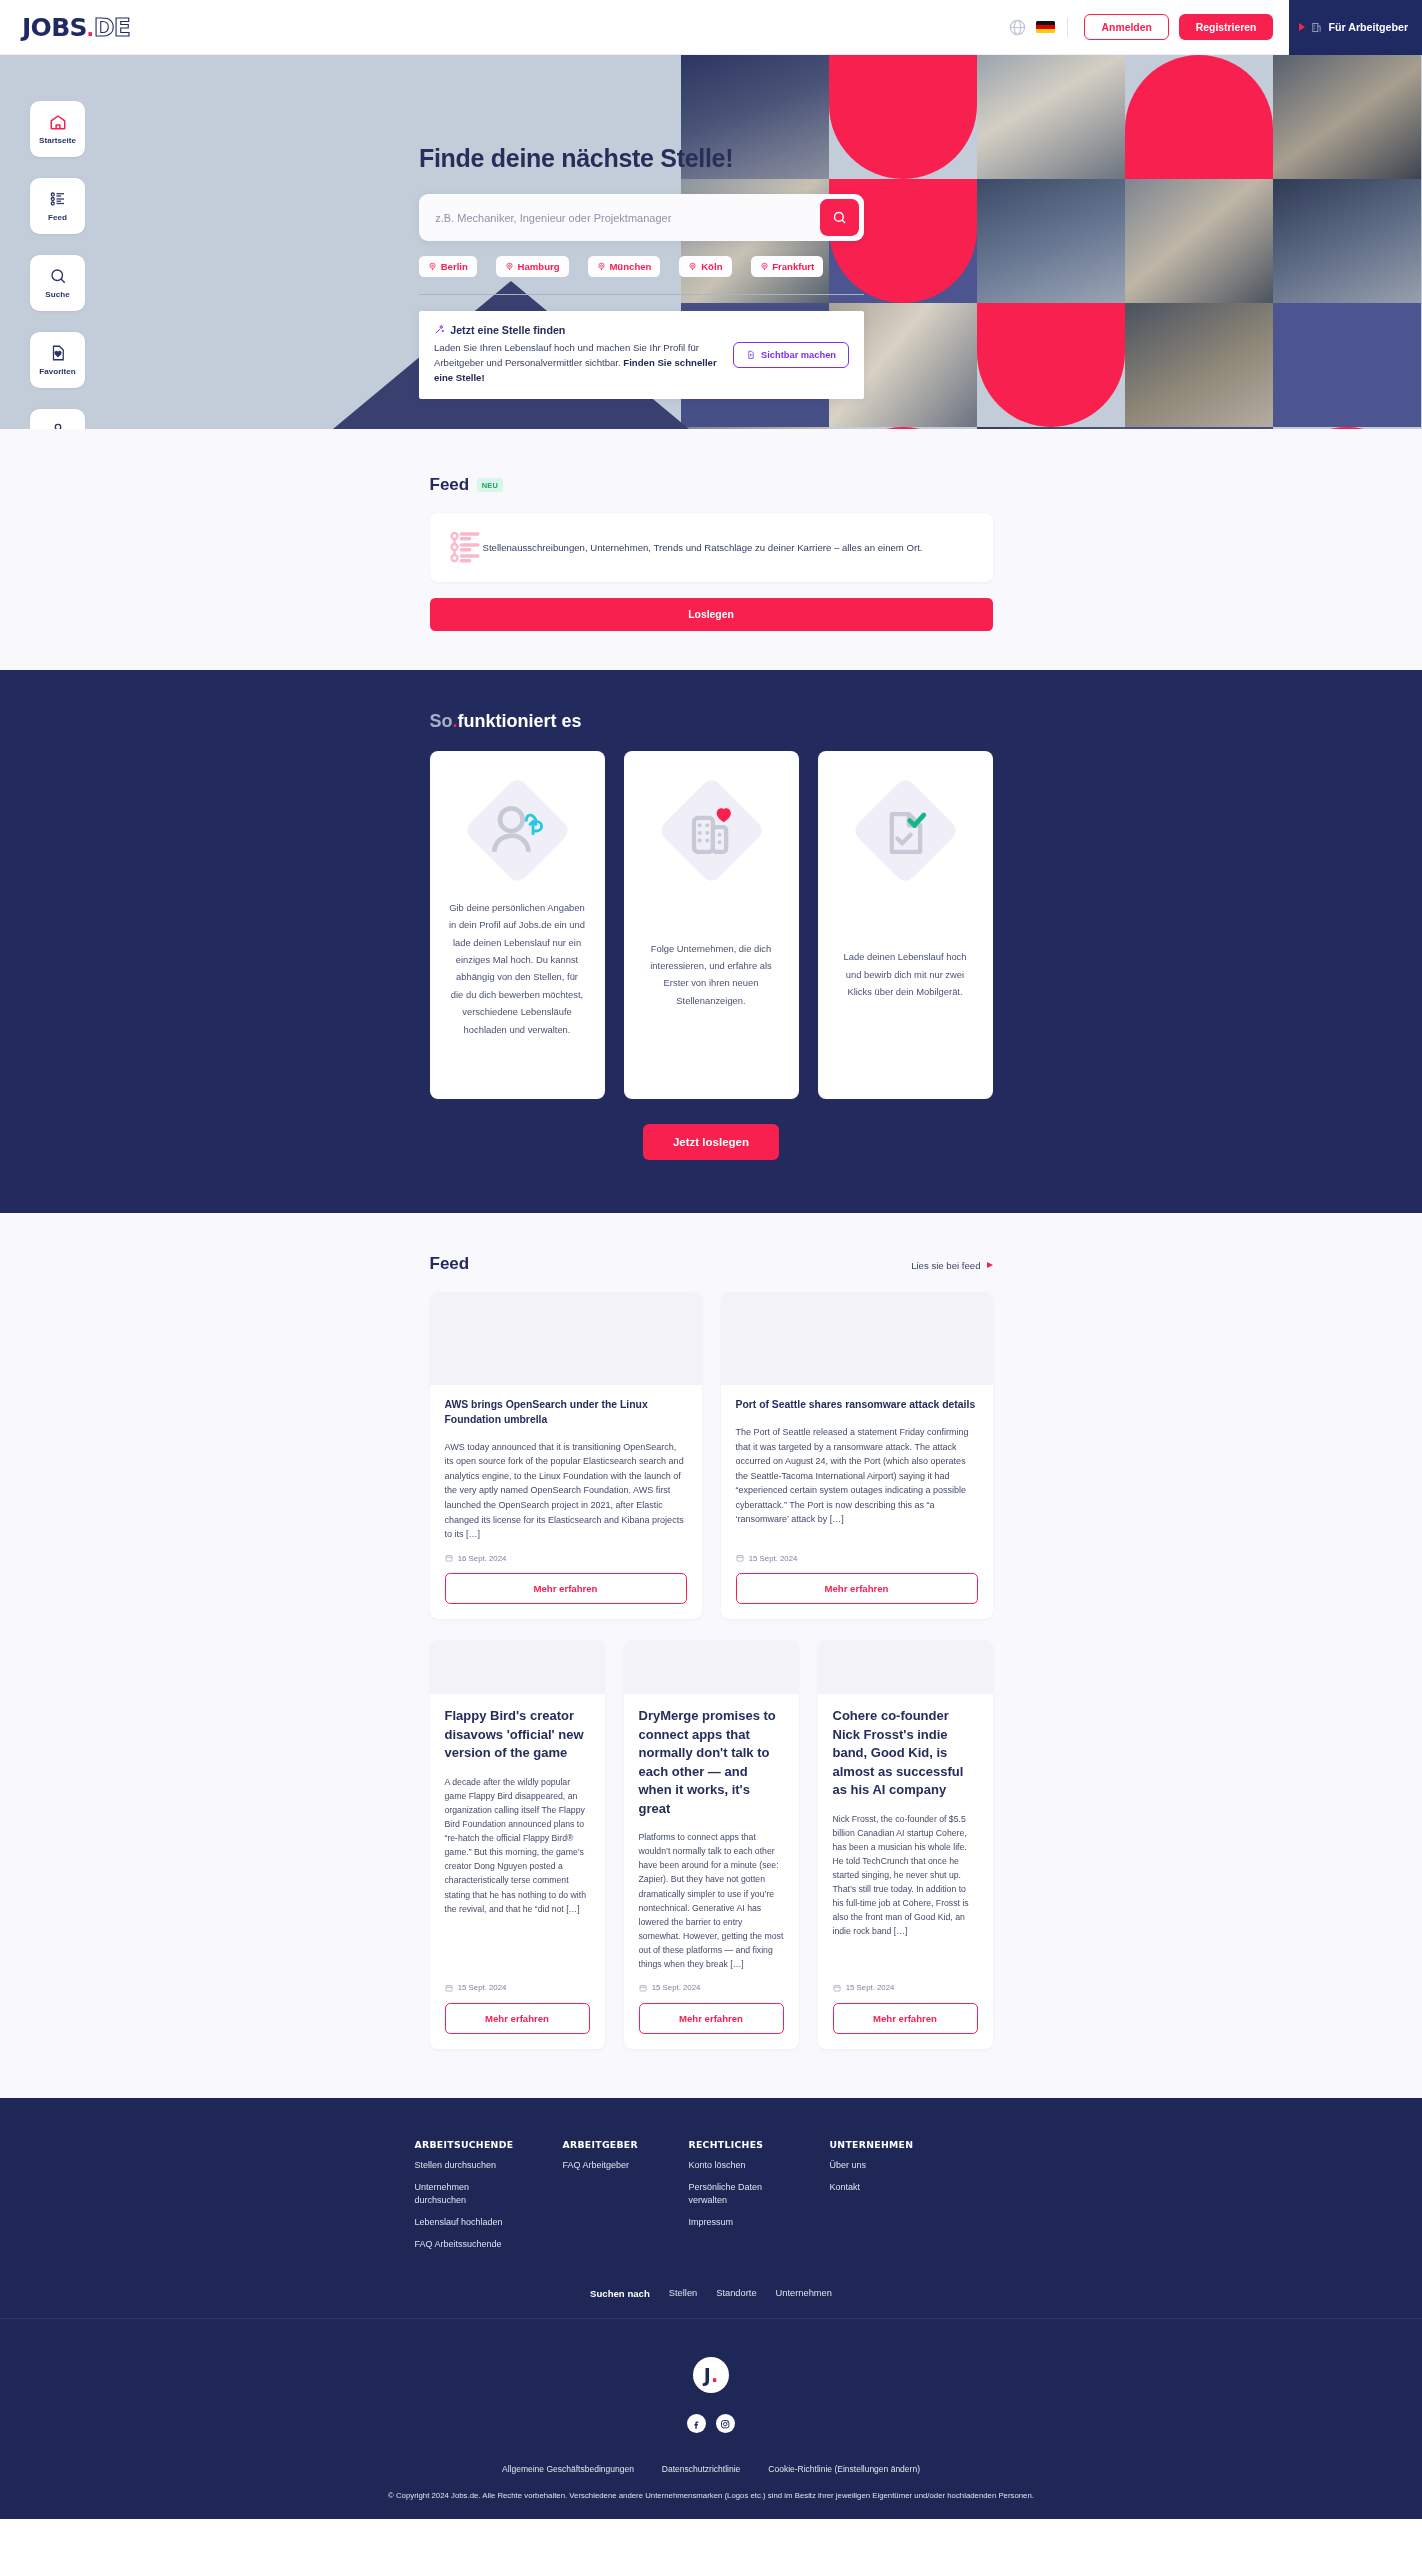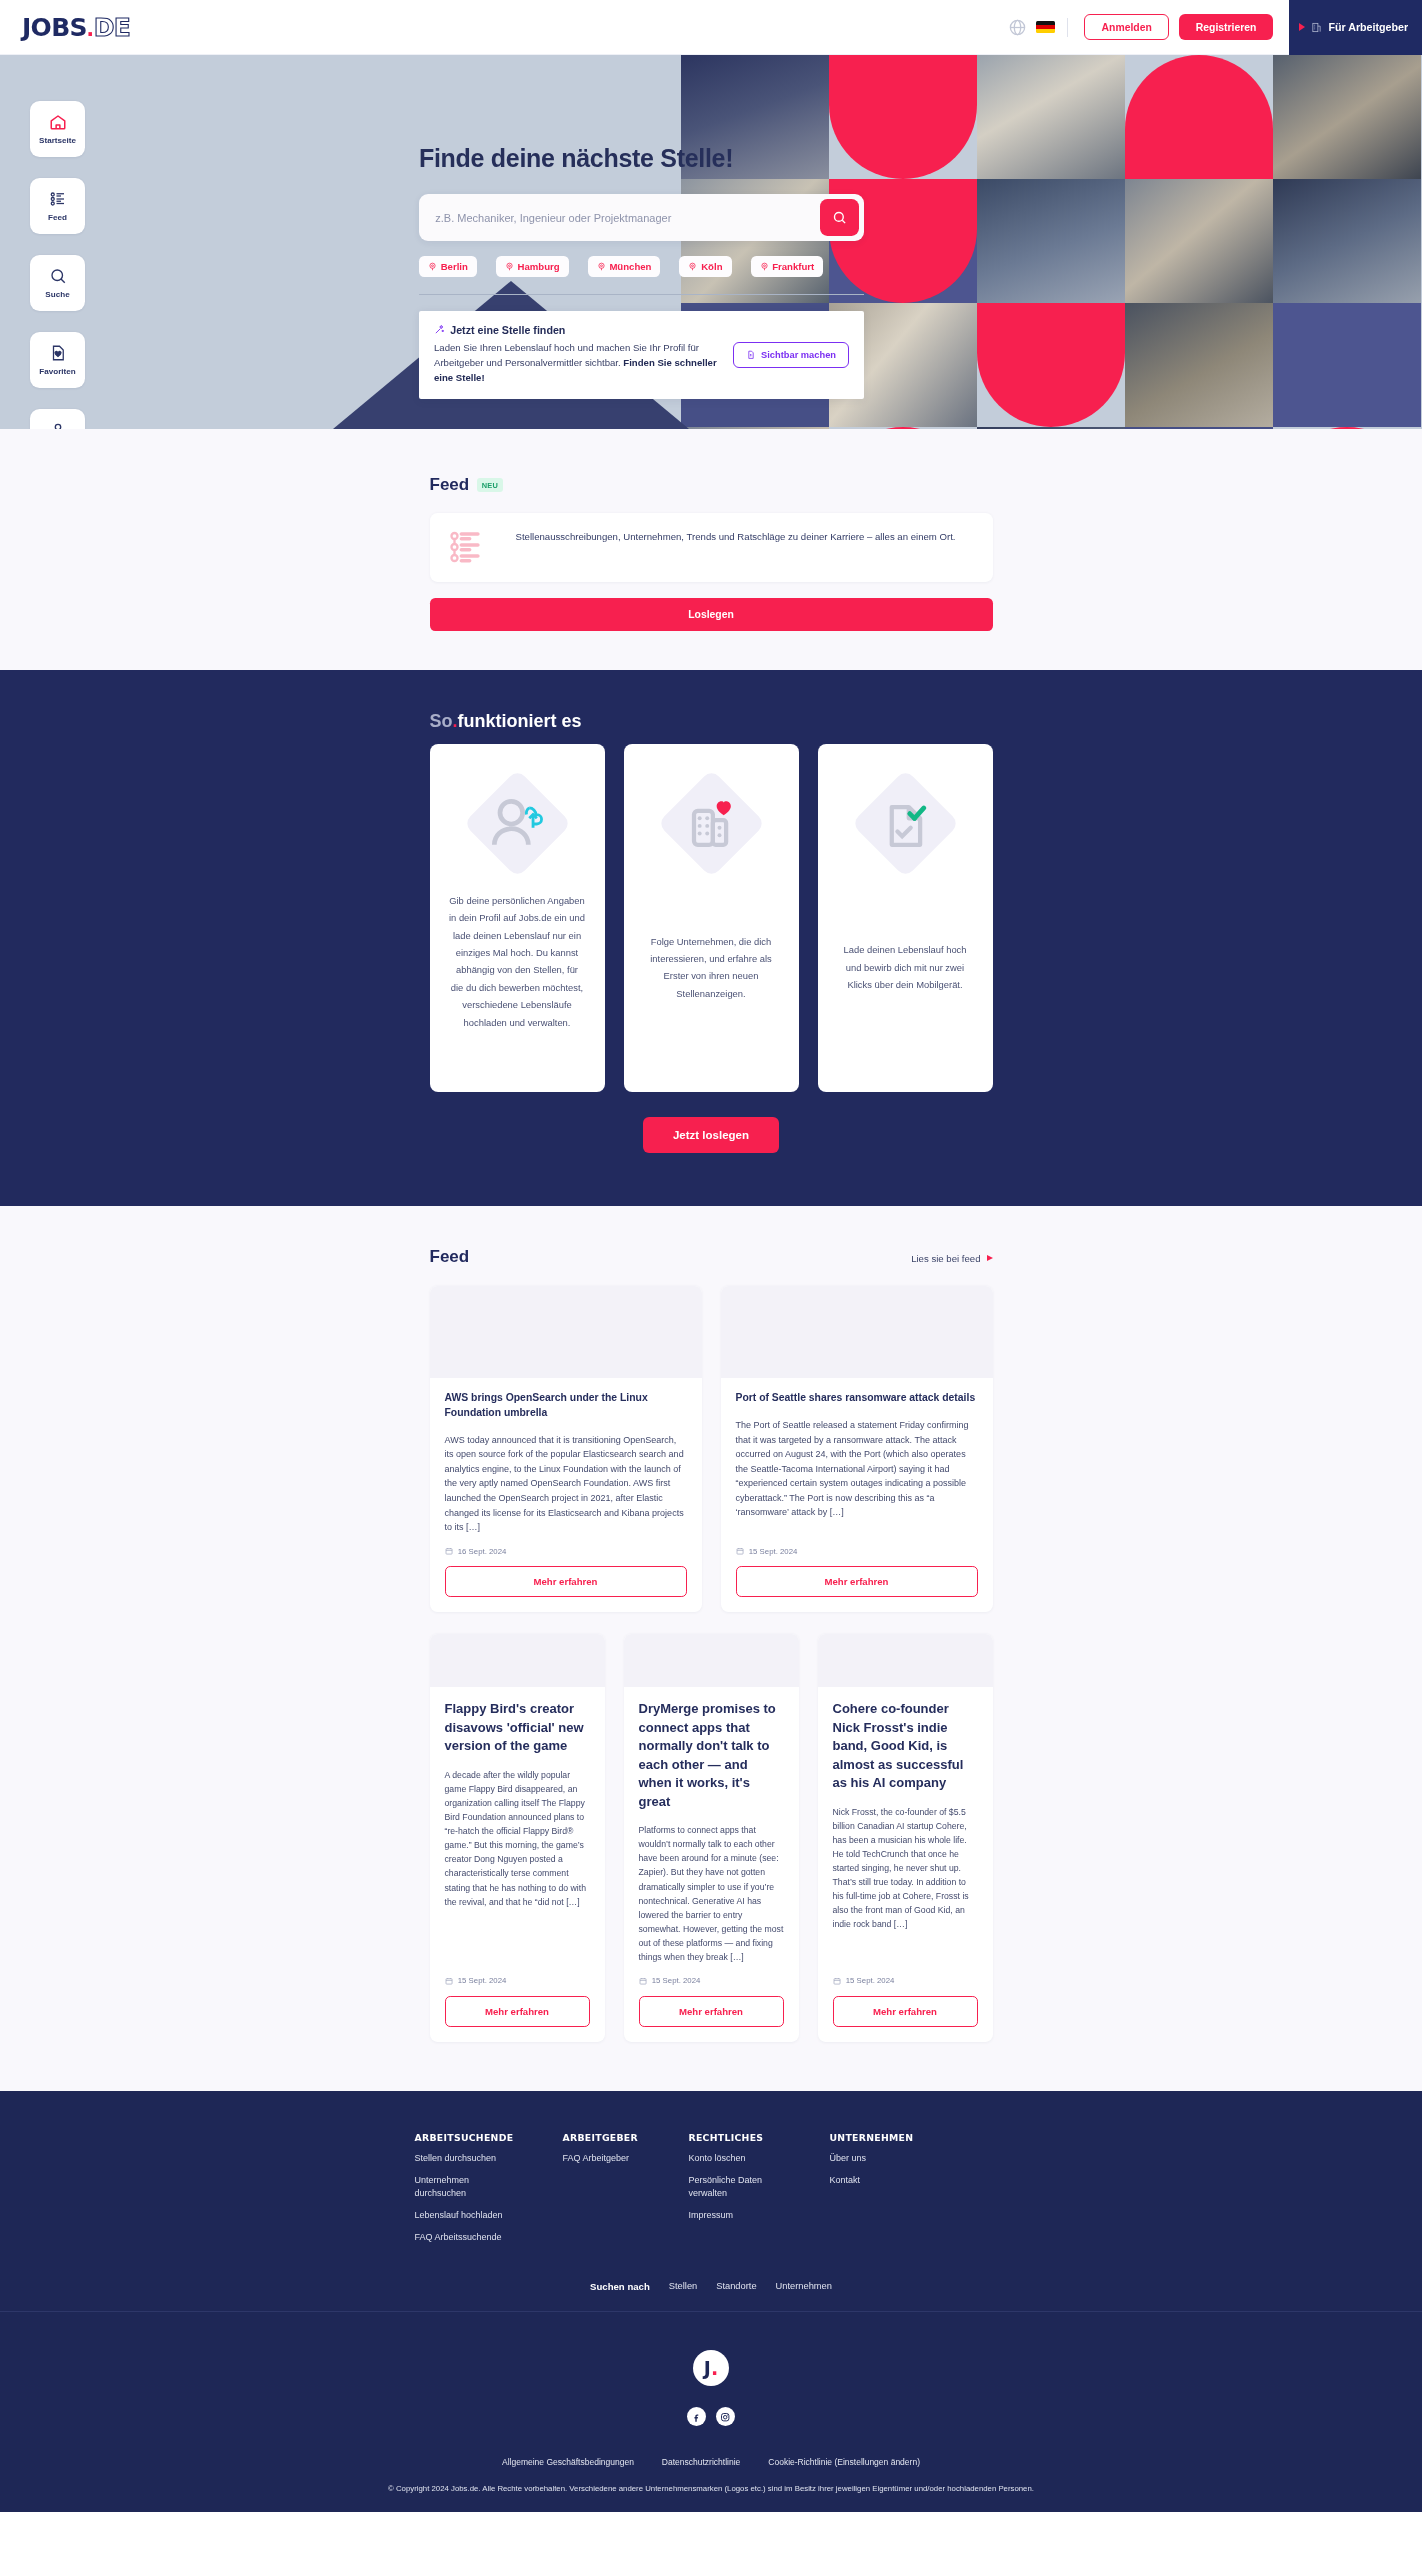--- a/index.html
+++ b/index.html
@@ -131,34 +131,34 @@
   
   .feed-teaser { background:#f9f8fc; padding:46px 0 39px; }
   .container { width:563px; margin:0 auto; }
   .ft-head { display:flex; align-items:center; gap:7.4px; }
   .ft-title { font-size:17px; font-weight:bold; color:#222a5e; }
   .badge-neu {
     background:#d9f7e8; color:#1a9e68; font-size:7.4px; font-weight:bold;
     padding:2.2px 5.2px; border-radius:3px; letter-spacing:0.2px;
   }
   .ft-card { margin-top:18px; background:#fff; border-radius:7.4px; padding:16.3px 19px;
-     display:flex; align-items:flex-start; gap:34px; box-shadow:0 0.7px 3px rgba(25,35,75,.05); }
+     display:flex; align-items:center; gap:1px; box-shadow:0 0.7px 3px rgba(25,35,75,.05); }
   .ft-card p { font-size:9.6px; line-height:1.6; color:#333c66; }
   .btn-loslegen {
     margin-top:16.3px; width:100%; background:#f7204f; border:none; color:#fff;
     border-radius:5.2px; padding:11px 0; font-size:10.4px; font-weight:bold; cursor:pointer;
     font-family:"Liberation Sans", sans-serif;
   }
 
   
   .how { background:#222a5e; padding:41px 0 53px; }
   .how-title { font-size:18px; font-weight:bold; color:#fff; }
   .how-title .so { color:#a9aec9; }
   .how-title .dot { color:#f7204f; }
-  .how-cards { margin-top:12px; display:grid; grid-template-columns:repeat(3,1fr); gap:19px; }
+  .how-cards { margin-top:19px; display:grid; grid-template-columns:repeat(3,1fr); gap:19px; }
   .how-card { background:#fff; border-radius:8.1px; padding:31px 19px 30px;
      display:flex; flex-direction:column; align-items:center; min-height:348px; }
   .how-ico { position:relative; width:98px; height:98px; display:flex; align-items:center; justify-content:center; }
   .diamond { position:absolute; width:77px; height:77px; background:#f0eff8; border-radius:10.4px; transform:rotate(45deg); }
   .how-txt { margin-top:19px; font-size:9.4px; line-height:1.85; color:#4a5174; text-align:center; }
   .how-card.c2 .how-txt, .how-card.c3 .how-txt { margin-top:auto; margin-bottom:auto; }
   .btn-jetzt {
     display:block; margin:25px auto 0; background:#f7204f; border:none; color:#fff;
     border-radius:6px; padding:12px 30px; font-size:11.5px; font-weight:bold; cursor:pointer;
     font-family:"Liberation Sans", sans-serif;

